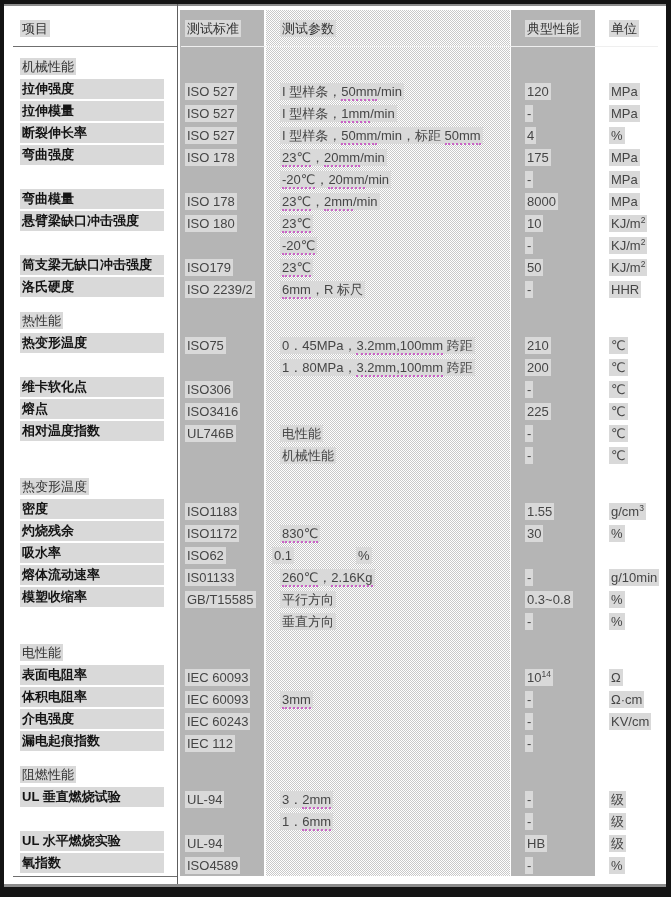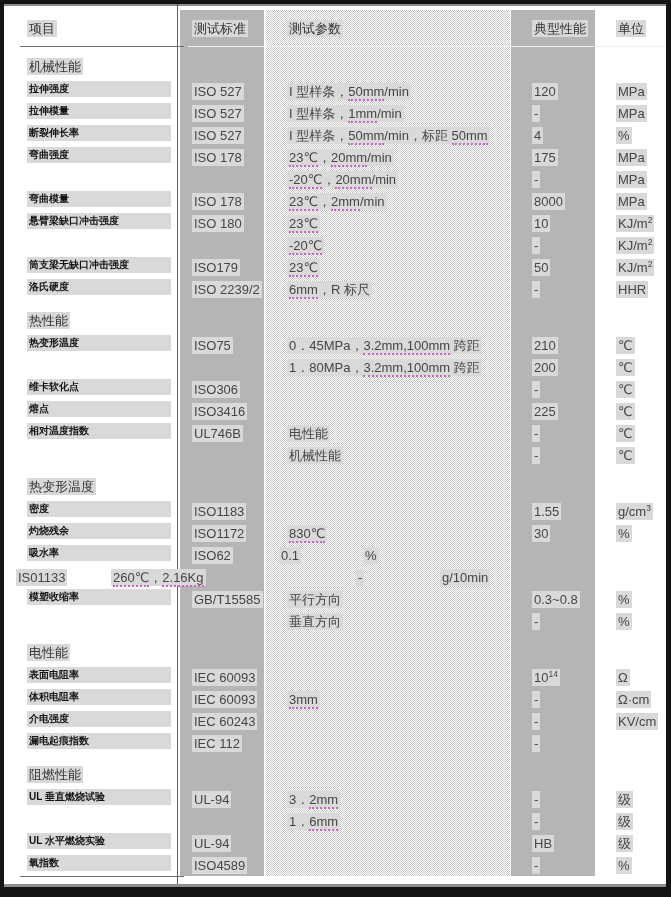--- a/index.html
+++ b/index.html
@@ -13,35 +13,35 @@
   .page::after{content:"";position:absolute;left:0;right:0;bottom:0;height:3px;background:#8d8d8d;}
   .bg{position:absolute;top:6px;height:866px;}
   .bg-std{left:176px;width:84px;background:#b5b5b5;}
   .bg-par{
     left:262px;width:244px;
     background:conic-gradient(#ffffff 25%,#c9c9c9 0 50%,#ffffff 0 75%,#c9c9c9 0);
     background-size:2px 2px;
   }
   .bg-typ{left:507px;width:84px;background:#b5b5b5;}
   .divider{position:absolute;left:173px;top:0;bottom:0;width:1px;background:#5e5e5e;}
-  .content{position:absolute;left:7px;top:6px;right:0;}
+  .content{position:absolute;left:0;top:6px;right:0;}
   .header-row,.row{display:flex;align-items:center;}
   .header-row{height:36px;}
   .row{height:22px;}
   .c1{width:176px;padding-left:16px;box-sizing:border-box;}
   .c2{width:90px;padding-left:5px;box-sizing:border-box;}
   .c3{width:245px;padding-left:2px;box-sizing:border-box;margin-left:8px;}
   .c4{width:83px;padding-left:2px;box-sizing:border-box;}
   .c5{flex:1;padding-left:3px;box-sizing:border-box;}
   .hl{background:#d9d9d9;padding:1px 2px;color:#454545;font-size:13px;white-space:nowrap;}
   .header-row .hl{color:#333333;}
   .bar{
     display:inline-block;width:144px;box-sizing:border-box;
     background:#d9d9d9;padding:1px 0 1px 2px;
-    font-weight:bold;color:#141414;font-size:10px;white-space:nowrap;overflow:hidden;
+    font-weight:bold;color:#141414;font-size:13px;white-space:nowrap;overflow:hidden;
   }
   .section-title{margin-top:8px;height:24px;line-height:24px;padding-left:16px;}
   .section-title .hl{color:#333333;}
   .section-body{margin-top:2px;}
   .rule-dark{position:absolute;left:9px;width:164px;border-top:1px solid #6f6f6f;}
   .rule-light{position:absolute;left:177px;width:477px;border-top:1px solid #efefef;}
   sup{font-size:8.5px;line-height:0;}
   .u{border-bottom:2px dotted #ca64c6;}
 </style>
 </head>
@@ -212,20 +212,21 @@
             <div class="c4"><span class="hl"><span>30</span></span></div>
             <div class="c5"><span class="hl"><span>%</span></span></div>
           </div>
           <div class="row">
             <div class="c1"><span class="bar">吸水率</span></div>
             <div class="c2"><span class="hl">ISO62</span></div>
             <div class="c4"><span class="hl"><span>0.1</span></span></div>
             <div class="c5"><span class="hl"><span>%</span></span></div>
           </div>
           <div class="row">
+            <div class="c1"><span class="bar">熔体流动速率</span></div>
             <div class="c2"><span class="hl">IS01133</span></div>
             <div class="c3"><span class="hl"><span class="u">260℃</span><span>，</span><span class="u">2.16Kg</span></span></div>
             <div class="c4"><span class="hl"><span>-</span></span></div>
             <div class="c5"><span class="hl"><span>g/10min</span></span></div>
           </div>
           <div class="row">
             <div class="c1"><span class="bar">模塑收缩率</span></div>
             <div class="c2"><span class="hl">GB/T15585</span></div>
             <div class="c3"><span class="hl"><span>平行方向</span></span></div>
             <div class="c4"><span class="hl"><span>0.3~0.8</span></span></div>

